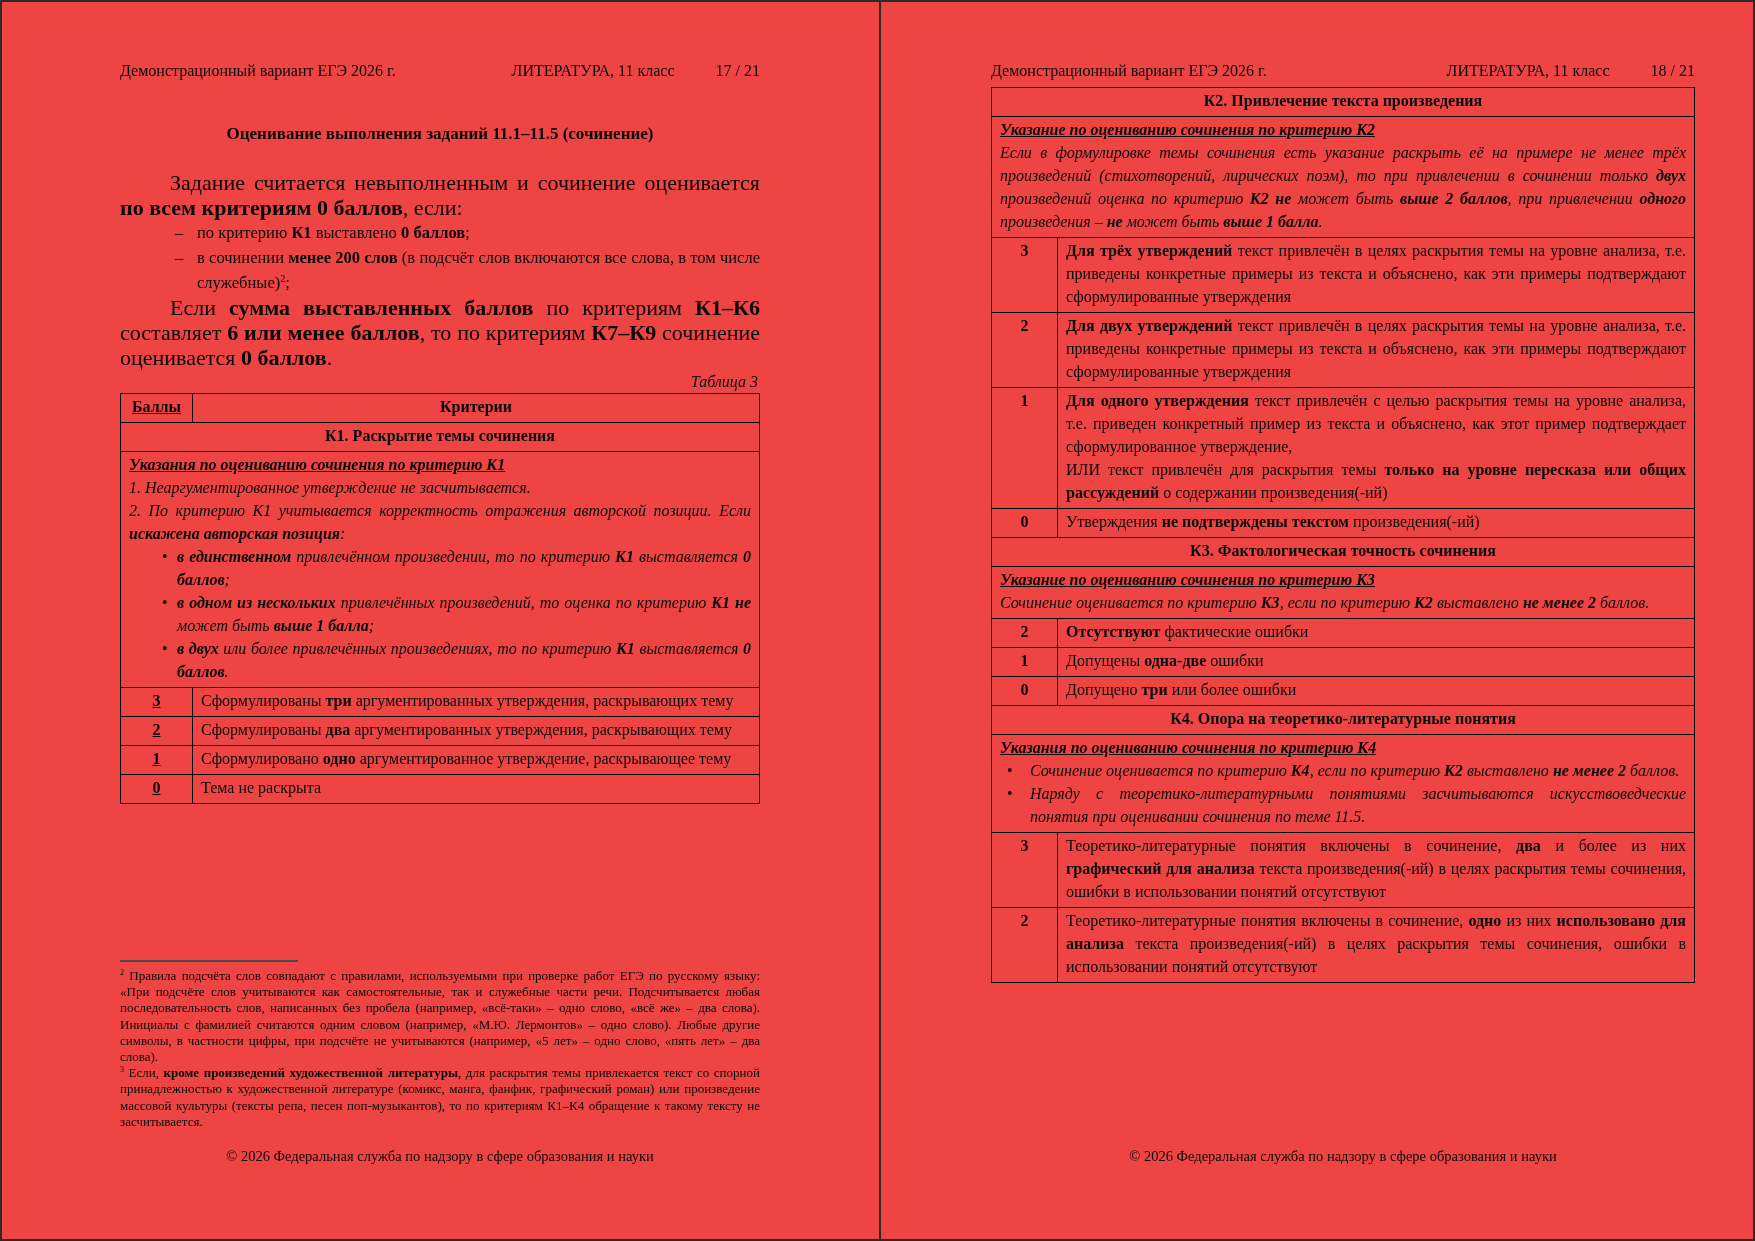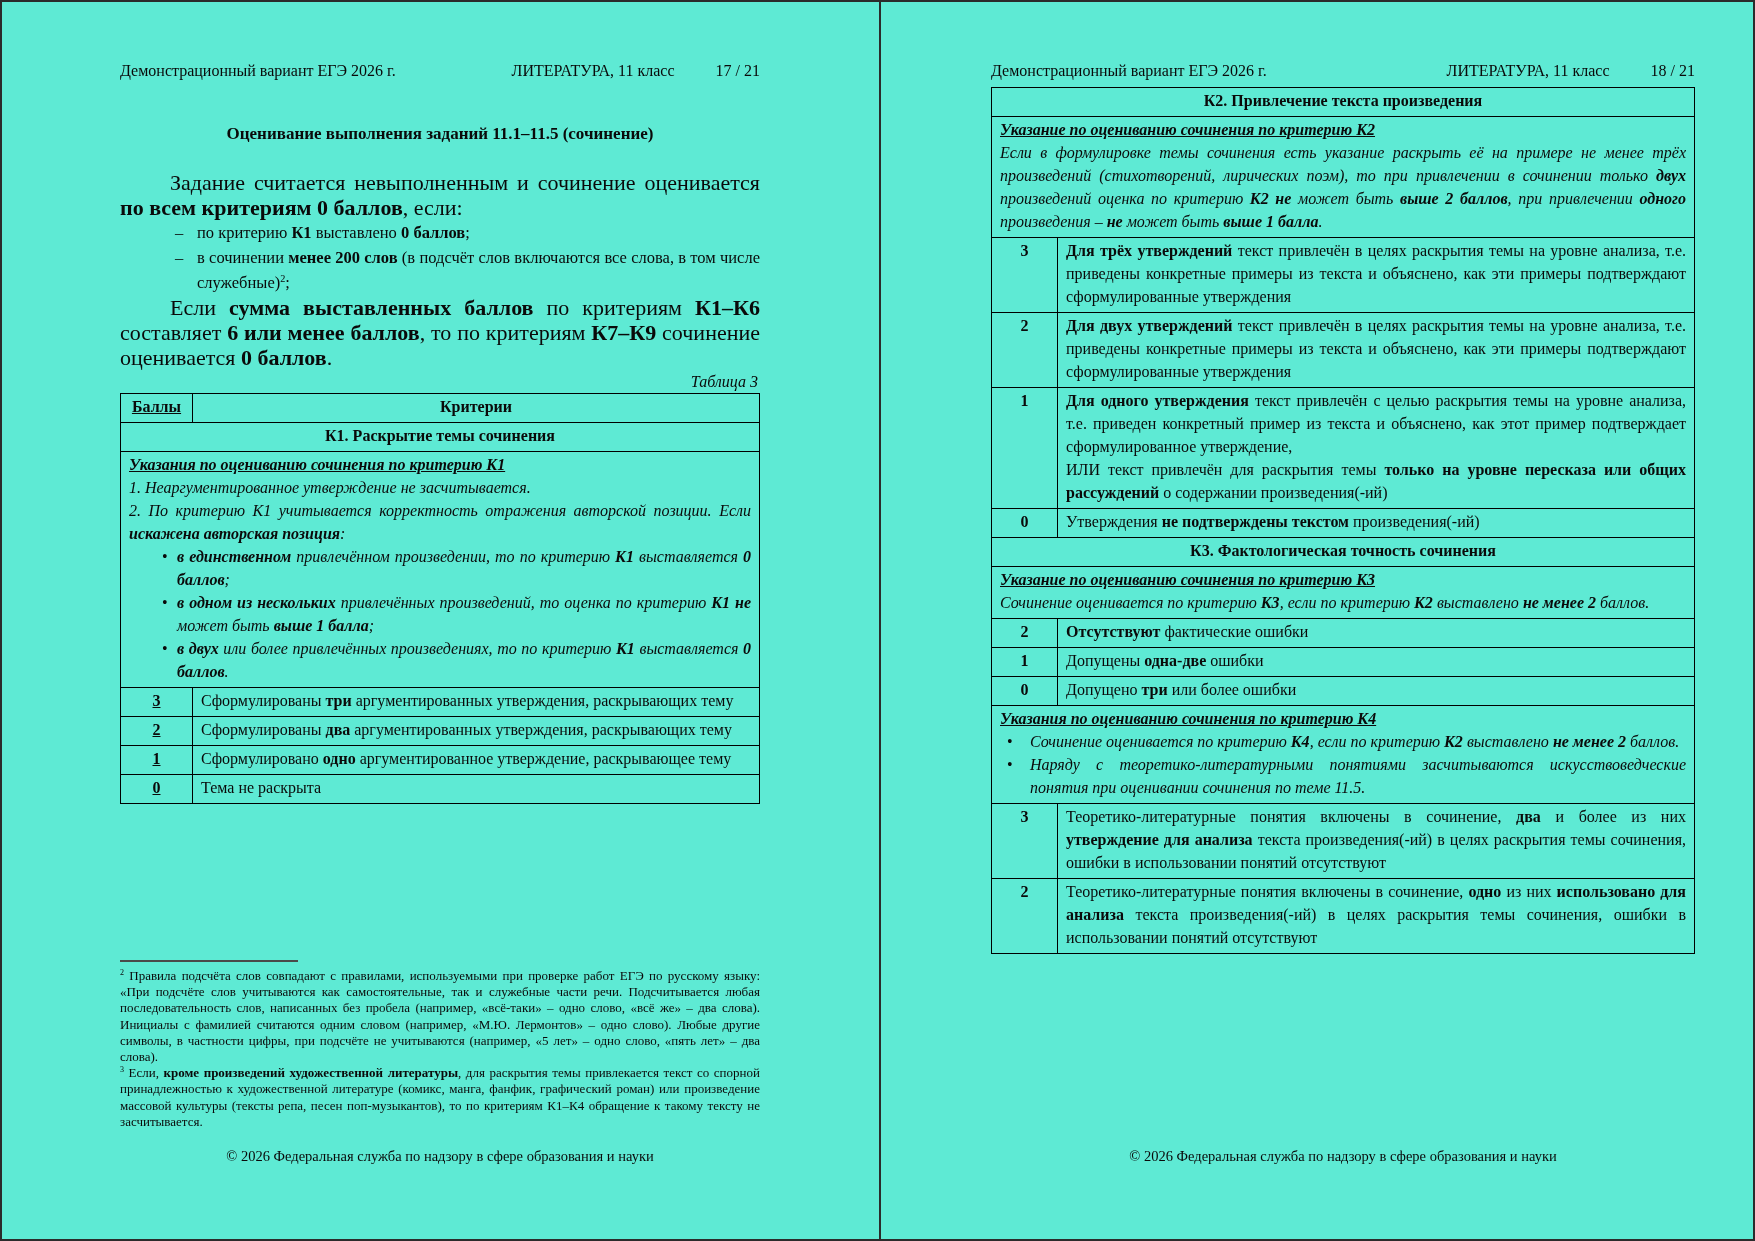--- a/index.html
+++ b/index.html
@@ -4,21 +4,21 @@
 <style>
   * { margin:0; padding:0; box-sizing:border-box; }
   html,body { background:#fff; }
   body {
     width:1755px; height:1241px;
     font-family:"Liberation Serif","DejaVu Serif",serif;
     color:#0a0a0a;
   }
   .sheet {
     position:relative; width:1755px; height:1241px;
-    background:#5eead4; border:2px solid #2b2b2b; overflow:hidden;
+    background:#ef4444; border:2px solid #2b2b2b; overflow:hidden;
   }
   .divider { position:absolute; left:877px; top:0; width:2px; height:100%; background:#2b2b2b; }
   .page { position:absolute; top:0; height:100%; }
   .page-left { left:0; width:877px; }
   .page-right { left:879px; width:874px; }
   .content-l { position:absolute; left:118px; top:60px; width:640px; }
   .content-r { position:absolute; left:110px; top:60px; width:704px; }
 
   .pg-header { display:flex; justify-content:space-between; align-items:baseline; font-size:16px; white-space:nowrap; }
   .hdr-right { display:flex; gap:41px; }
@@ -194,29 +194,32 @@
         <tr>
           <td class="score col-score-r">1</td>
           <td class="crit-text">Допущены <b>одна-две</b> ошибки</td>
         </tr>
         <tr>
           <td class="score col-score-r">0</td>
           <td class="crit-text">Допущено <b>три</b> или более ошибки</td>
         </tr>
 
         <tr>
+          <td class="section" colspan="2">К4. Опора на теоретико-литературные понятия</td>
+        </tr>
+        <tr>
           <td colspan="2">
             <div class="note-title"><span>Указания по оцениванию сочинения по критерию К4</span></div>
             <div class="nb-item-sm">Сочинение оценивается по критерию <b>К4</b>, если по критерию <b>К2</b> выставлено <b>не менее 2</b> баллов.</div>
             <div class="nb-item-sm">Наряду с теоретико-литературными понятиями засчитываются искусствоведческие понятия при оценивании сочинения по теме 11.5.</div>
           </td>
         </tr>
         <tr>
           <td class="score col-score-r">3</td>
-          <td class="crit-text">Теоретико-литературные понятия включены в сочинение, <b>два</b> и более из них <b>утверждение для анализа</b> текста произведения(-ий) в целях раскрытия темы сочинения, ошибки в использовании понятий отсутствуют</td>
+          <td class="crit-text">Теоретико-литературные понятия включены в сочинение, <b>два</b> и более из них <b>графический для анализа</b> текста произведения(-ий) в целях раскрытия темы сочинения, ошибки в использовании понятий отсутствуют</td>
         </tr>
         <tr>
           <td class="score col-score-r">2</td>
           <td class="crit-text">Теоретико-литературные понятия включены в сочинение, <b>одно</b> из них <b>использовано для анализа</b> текста произведения(-ий) в целях раскрытия темы сочинения, ошибки в использовании понятий отсутствуют</td>
         </tr>
       </tbody>
         </table>
     </div>
 
     <div class="pg-footer fr">© 2026 Федеральная служба по надзору в сфере образования и науки</div>

